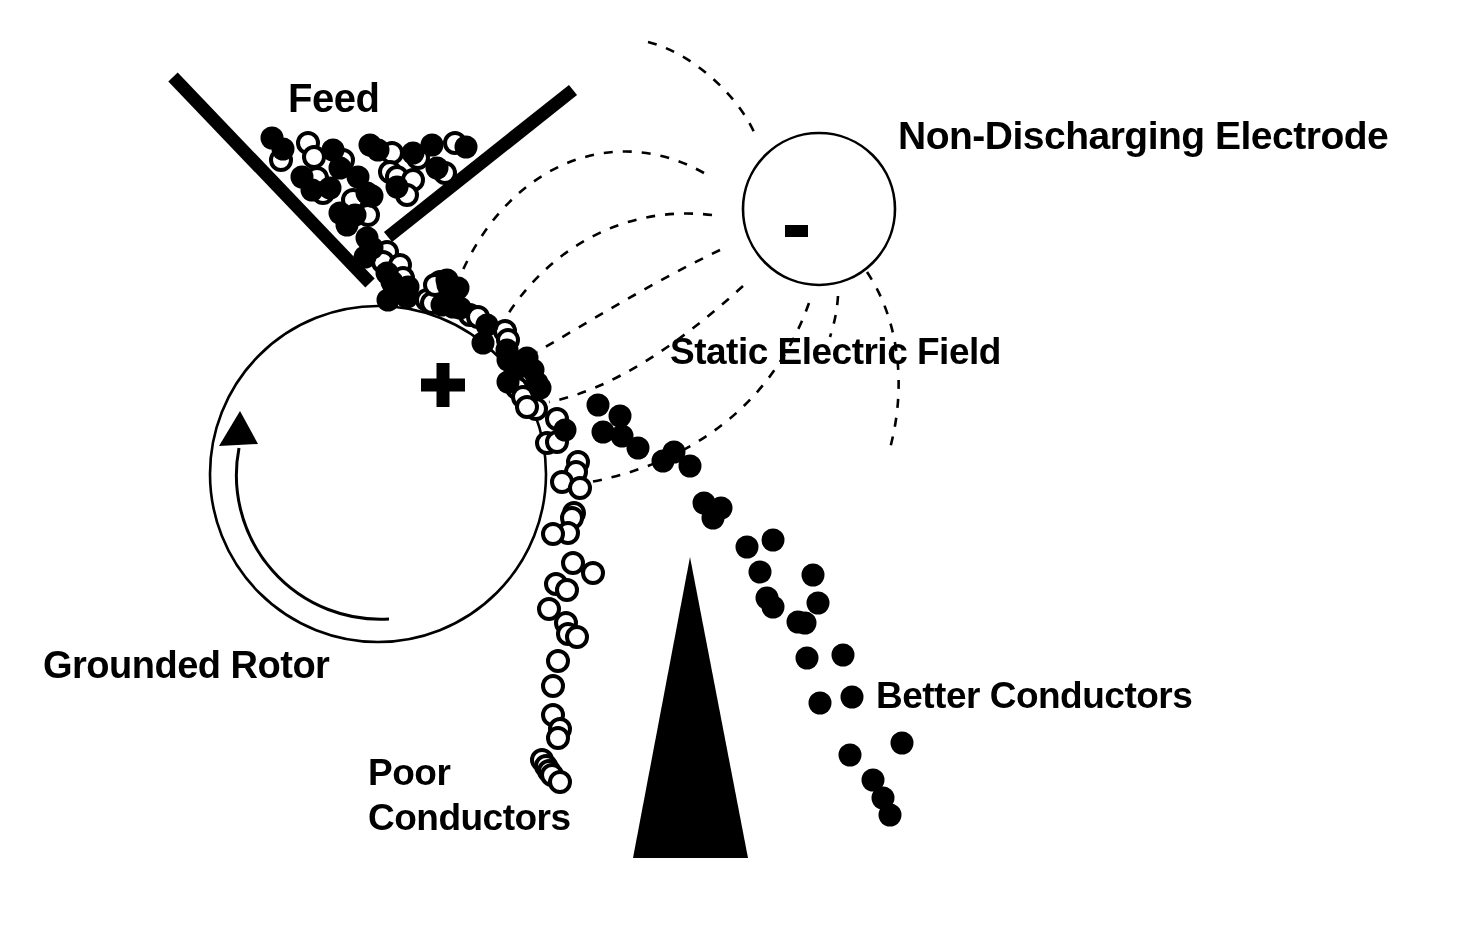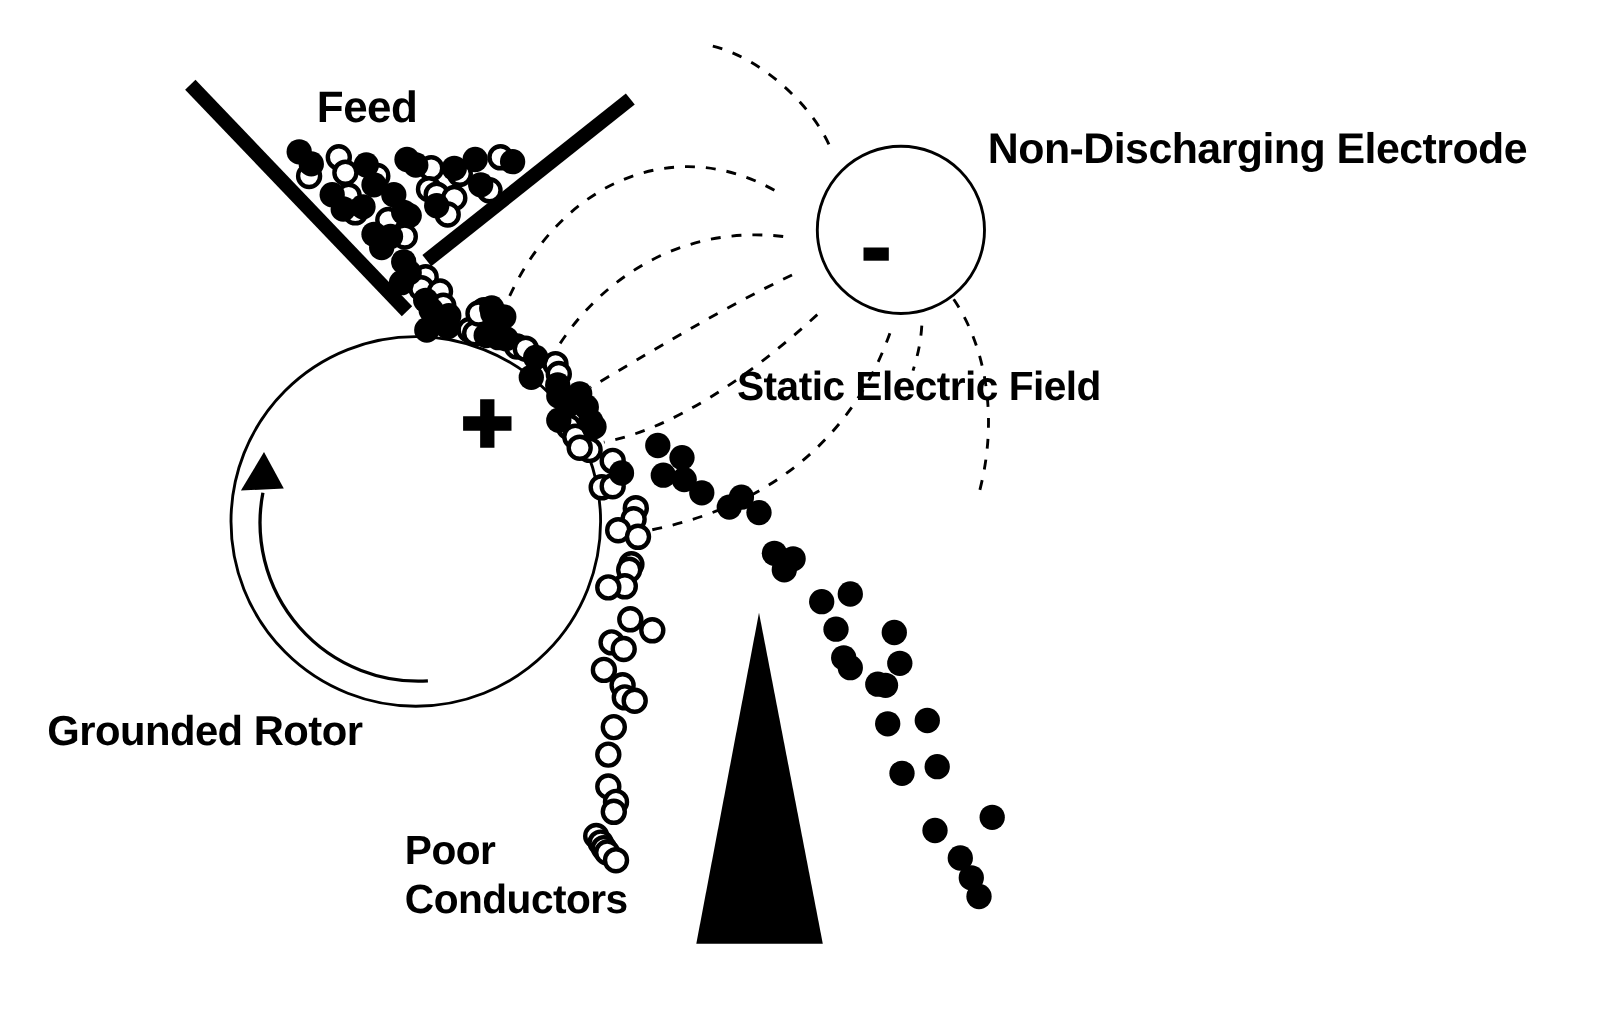--- a/index.html
+++ b/index.html
@@ -190,14 +190,15 @@
   </svg>
 
   <div class="lbl lbl-feed">Feed</div>
   <div class="lbl lbl-field">Static Electric Field</div>
   <div class="lbl lbl-electrode">Non-Discharging Electrode</div>
   <div class="lbl lbl-poor">
     <span>Poor</span><br>
     <span>Conductors</span>
   </div>
   <div class="lbl lbl-rotor">Grounded Rotor</div>
+  <div class="lbl lbl-better">Better Conductors</div>
 
 </div>
 
 </body></html>

